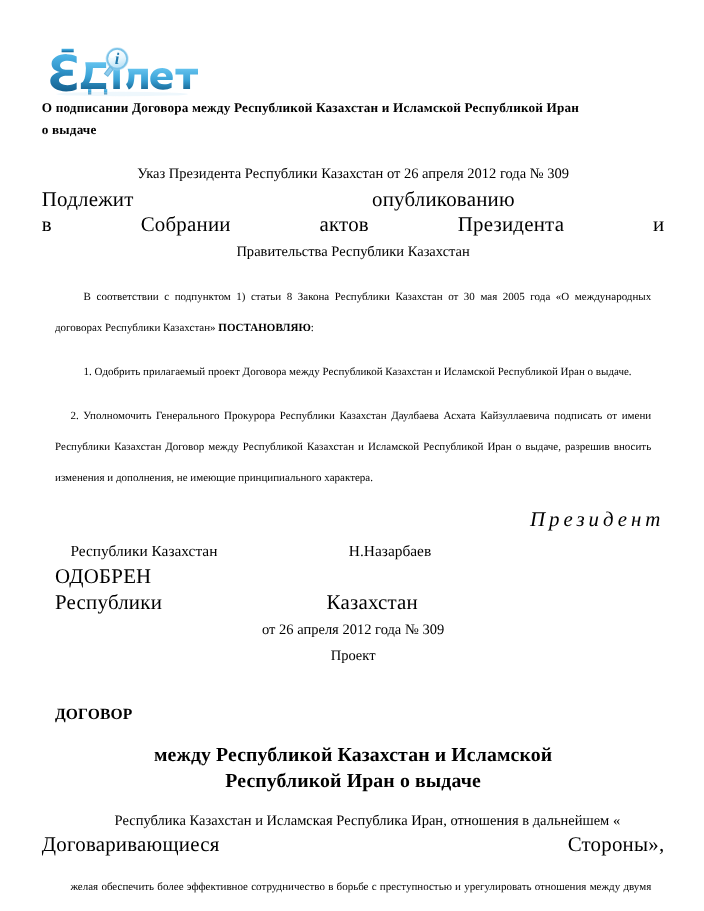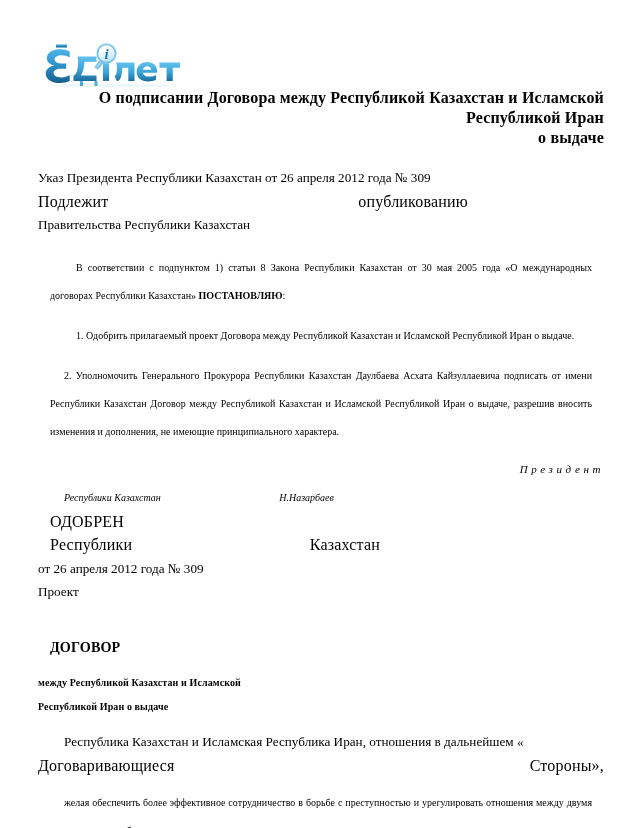--- a/index.html
+++ b/index.html
@@ -38,99 +38,99 @@
   
   .doc {
     position: absolute;
     left: 38px;
     top: 88px;
     width: 566px;
   }
 
   .title {
     font-weight: bold;
-    font-size: 16px;
+    font-size: 12px;
     line-height: 20px;
     letter-spacing: 0.15px;
     margin: 0 0 18px 0;
-    text-align: right;
+    text-align: left;
   }
 
   p.j {
     margin: 12px;
     font-size: 10px;
     line-height: 28px;
     text-align: justify;
     text-justify: inter-word;
   }
 
   p.plain {
     margin: 0;
     font-size: 13.2px;
     line-height: 23.5px;
-    text-align: left;
+    text-align: center;
   }
 
   .indent { text-indent: 26px; }
   .indent-sm { text-indent: 14px; }
 
   .bold { font-weight: bold; }
 
   .gap-s { height: 5px; }
   .gap-m { height: 12px; }
   .gap-l { height: 20px; }
 
   
   .spaced-line {
-    font-size: 16px;
+    font-size: 19px;
     line-height: 23.5px;
     text-align: justify;
     text-align-last: justify;
     letter-spacing: 0.2px;
   }
   .spaced-line.narrow {
     width: 330px;
     margin-left: 12px;
   }
   .spaced-line.mid {
     width: 430px;
   }
 
   .pres-line {
-    font-size: 11px;
+    font-size: 19px;
     line-height: 23.5px;
     font-style: italic;
     text-align: right;
     letter-spacing: 3.6px;
   }
 
   .sign-row {
-    font-size: 10px;
-    line-height: 23.5px;
-    font-style: italic;
+    font-size: 14px;
+    line-height: 23.5px;
     text-indent: 26px;
   }
   .sign-row .name {
     display: inline-block;
     margin-left: 90px;
   }
 
   .contract-title {
     font-weight: bold;
     font-size: 14.2px;
     line-height: 23.5px;
     letter-spacing: 0.1px;
     margin: 12px;
   }
   .contract-sub {
     font-weight: bold;
-    font-size: 10px;
+    font-size: 18px;
     line-height: 23.5px;
     letter-spacing: 0.1px;
     margin: 0;
+    text-align: center;
   }
 </style>
 </head>
 <body>
 
 <div class="page">
 
   <div class="logo-wrap">
     <svg class="logo-svg" width="150" height="58" viewBox="0 0 150 58">
       <defs>
@@ -193,20 +193,21 @@
 
     <div class="title">
       <span>О подписании Договора между Республикой Казахстан и Исламской Республикой Иран</span>
       <br>
       <span>о выдаче</span>
     </div>
 
     <p class="plain">Указ Президента Республики Казахстан от 26 апреля 2012 года № 309</p>
 
     <div class="spaced-line mid">Подлежит опубликованию</div>
+    <div class="spaced-line">в Собрании актов Президента и</div>
     <p class="plain">Правительства Республики Казахстан</p>
 
     <div class="gap-s"></div>
 
     <p class="j indent"><span>В соответствии с подпунктом 1) статьи 8 Закона Республики Казахстан от 30 мая 2005 года «О международных договорах Республики Казахстан» </span><span class="bold">ПОСТАНОВЛЯЮ</span><span>:</span></p>
 
     <p class="j indent">1. Одобрить прилагаемый проект Договора между Республикой Казахстан и Исламской Республикой Иран о выдаче.</p>
     <p class="j indent-sm">2. Уполномочить Генерального Прокурора Республики Казахстан Даулбаева Асхата Кайзуллаевича подписать от имени Республики Казахстан Договор между Республикой Казахстан и Исламской Республикой Иран о выдаче, разрешив вносить изменения и дополнения, не имеющие принципиального характера.</p>
 
     <div class="pres-line">Президент</div>

